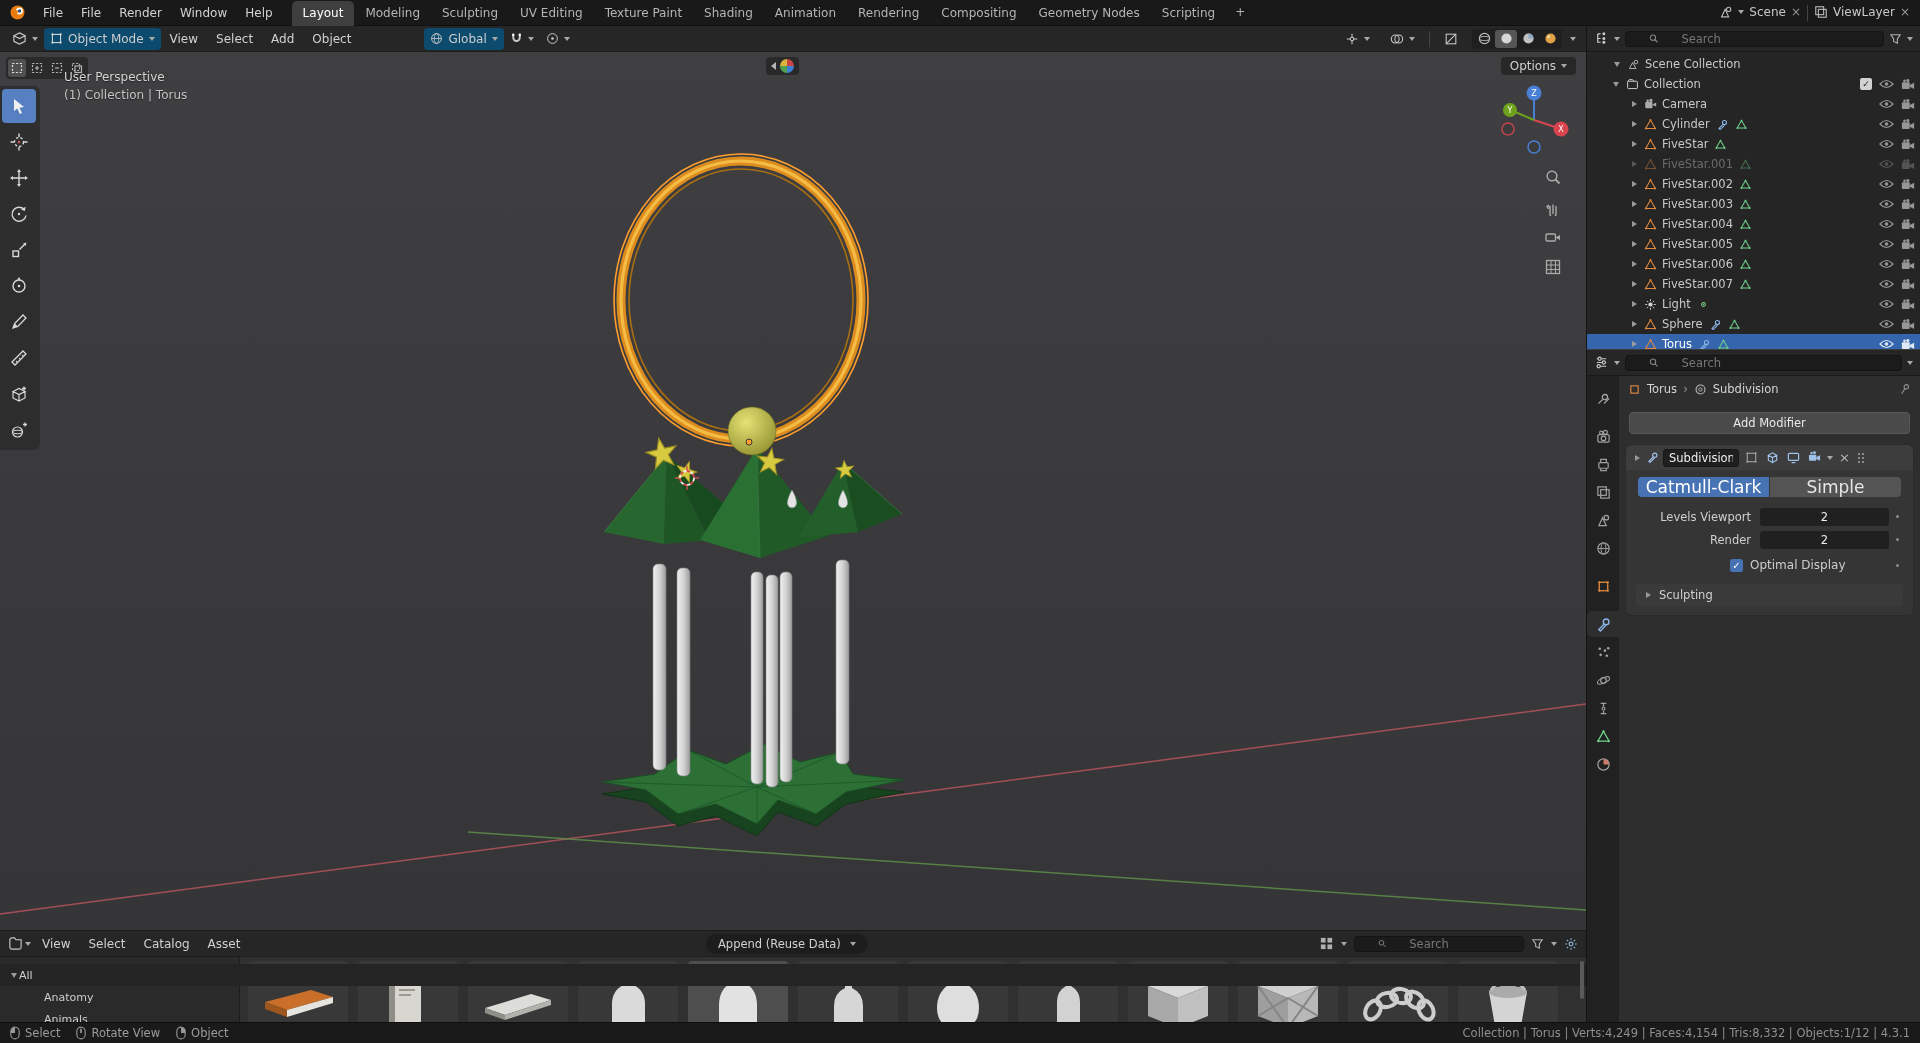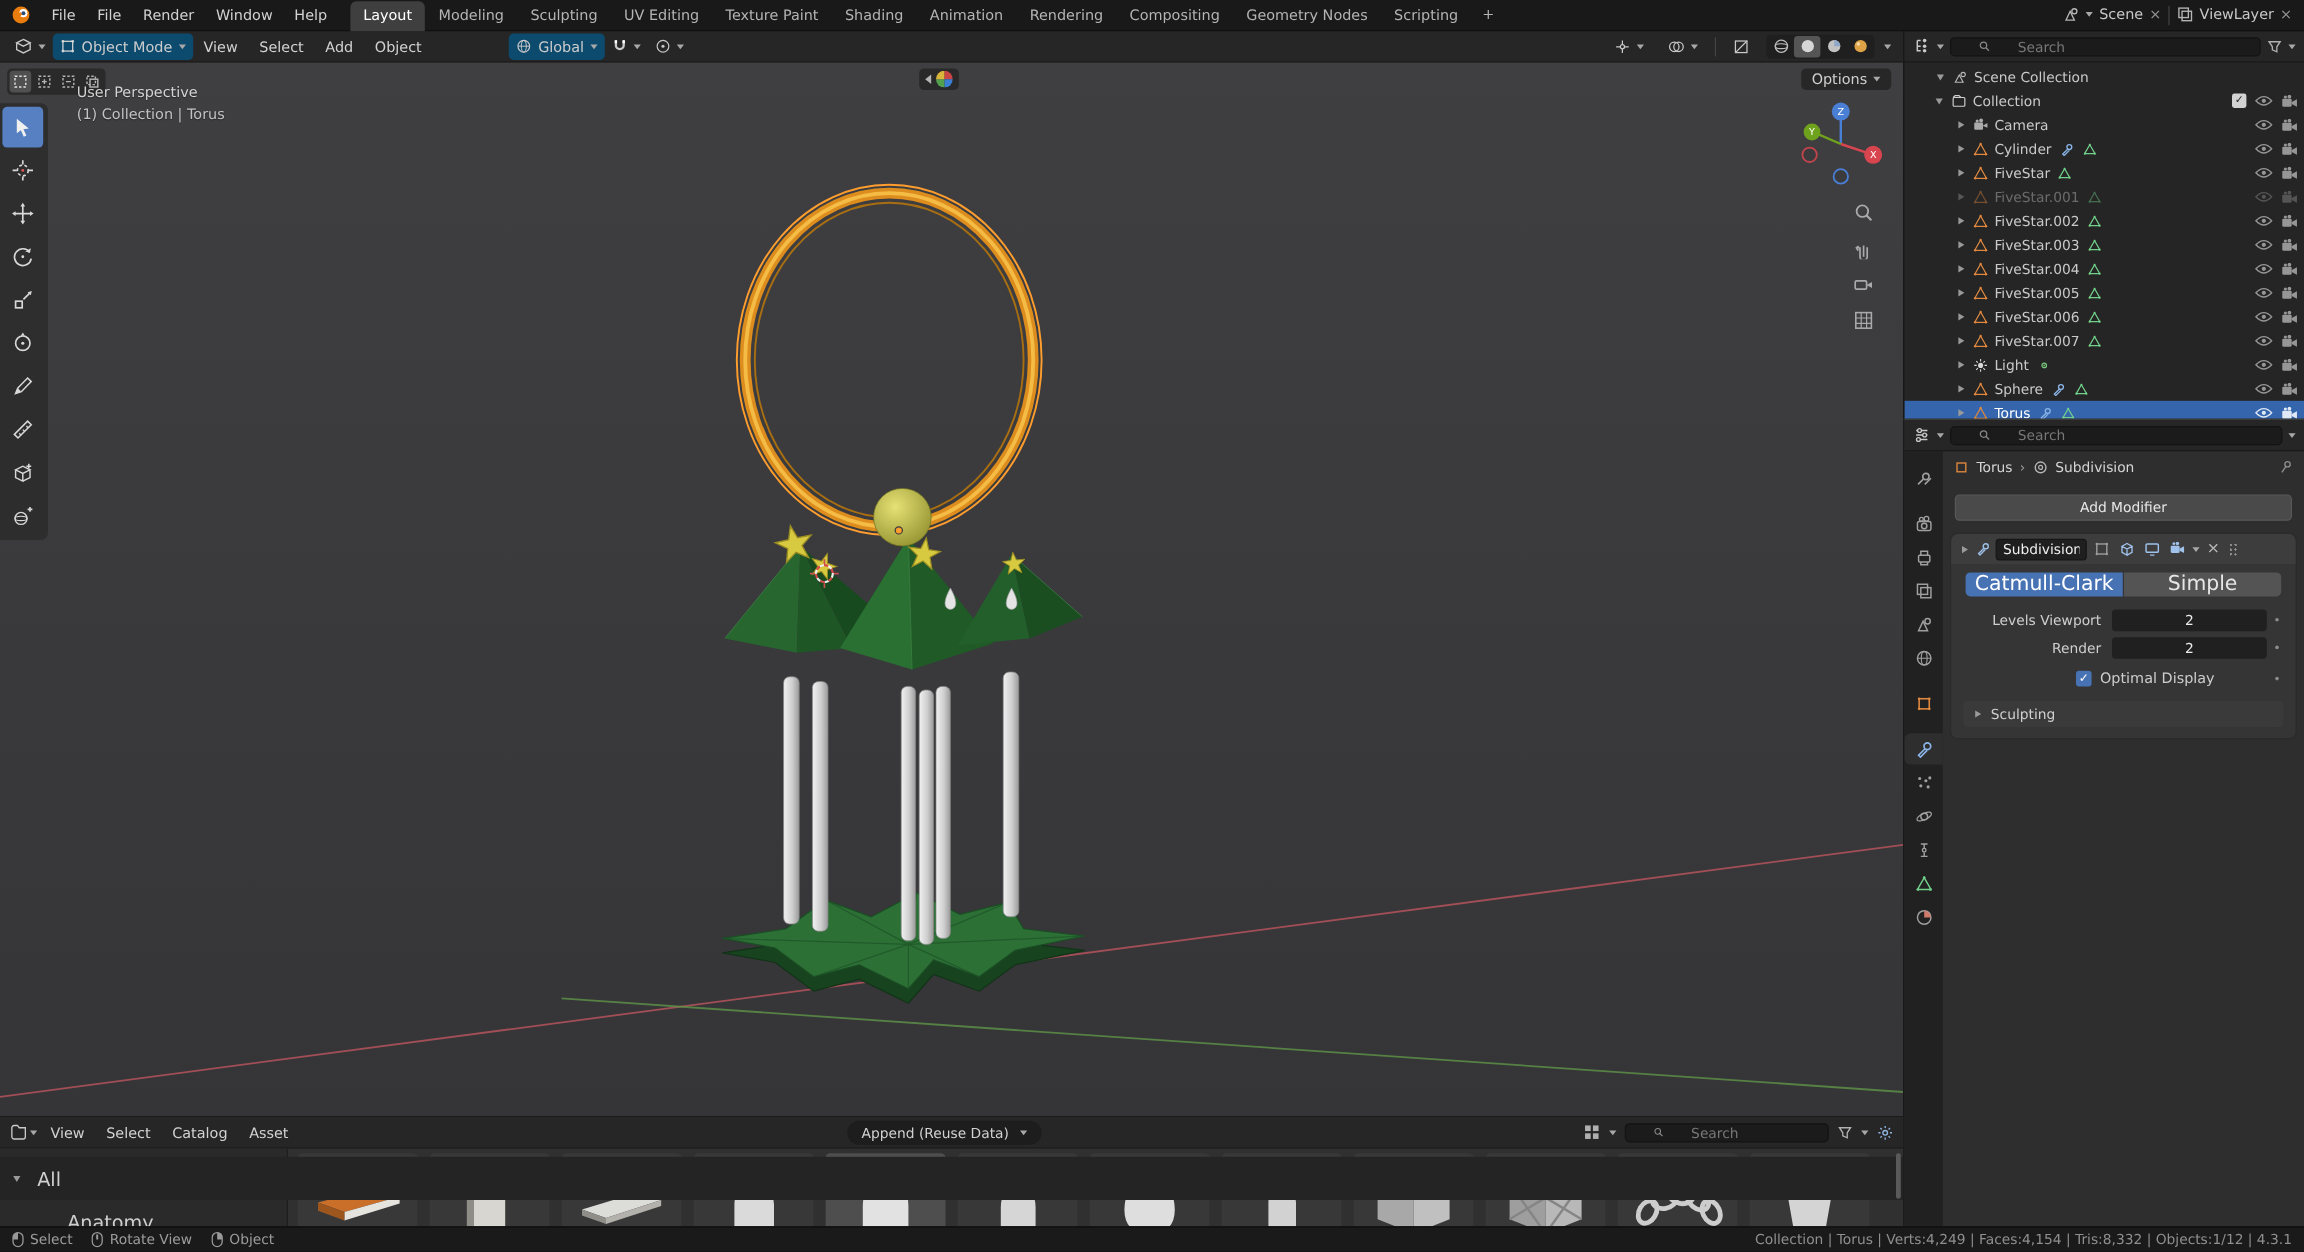--- a/index.html
+++ b/index.html
@@ -134,21 +134,21 @@
   .advrow{display:flex;align-items:center;gap:6px;height:22px;margin:8px 2px 0;background:#3a3a3a;border-radius:4px;padding:0 7px;color:#d0d0d0;font-size:11.5px}
 
   
   .assets{position:absolute;left:0;top:930px;width:1586px;height:92px;background:#303030;border-top:1px solid #1b1b1b}
   .as-header{position:relative;height:26px;background:#262626;border-bottom:1px solid #1d1d1d;display:flex;align-items:center;gap:2px;padding:0 8px}
   .import-pill{position:absolute;left:706px;top:3px;height:20px;background:#1d1d1d;border-radius:10px;display:flex;align-items:center;gap:9px;padding:0 12px;color:#d2d2d2;font-size:11.5px}
   .as-right{margin-left:auto;display:flex;align-items:center;gap:7px}
   .as-search{width:170px;flex:0 0 auto}
   .as-body{position:absolute;left:0;top:26px;right:0;bottom:0;display:flex;overflow:hidden}
   .catalog{width:240px;background:#2a2a2a;border-right:1px solid #1e1e1e;padding-top:7px;flex:0 0 auto}
-  .cat-row{height:36px;display:flex;align-items:center;gap:12px;padding:0 9px;color:#cfcfcf;font-size:16px}
+  .cat-row{height:22px;display:flex;align-items:center;gap:0;padding:0 9px;color:#cfcfcf;font-size:11px}
   .cat-row .tw{visibility:hidden}
   .cat-row.root .tw{visibility:visible}
   .cat-row.child{padding-left:34px}
   .tiles{flex:1;display:flex;gap:10px;padding:4px 8px;align-items:flex-start;overflow:hidden}
   .tile{width:100px;height:80px;background:#383838;border-radius:4px;display:flex;align-items:center;justify-content:center;flex:0 0 auto}
   .tile.hl{background:#4e4e4e}
   .as-scroll{position:absolute;right:2px;top:4px;width:4px;height:38px;background:#5a5a5a;border-radius:2px}
 
   
   .statusbar{position:absolute;left:0;top:1022px;width:1920px;height:21px;background:#1a1a1a;border-top:1px solid #0e0e0e;

